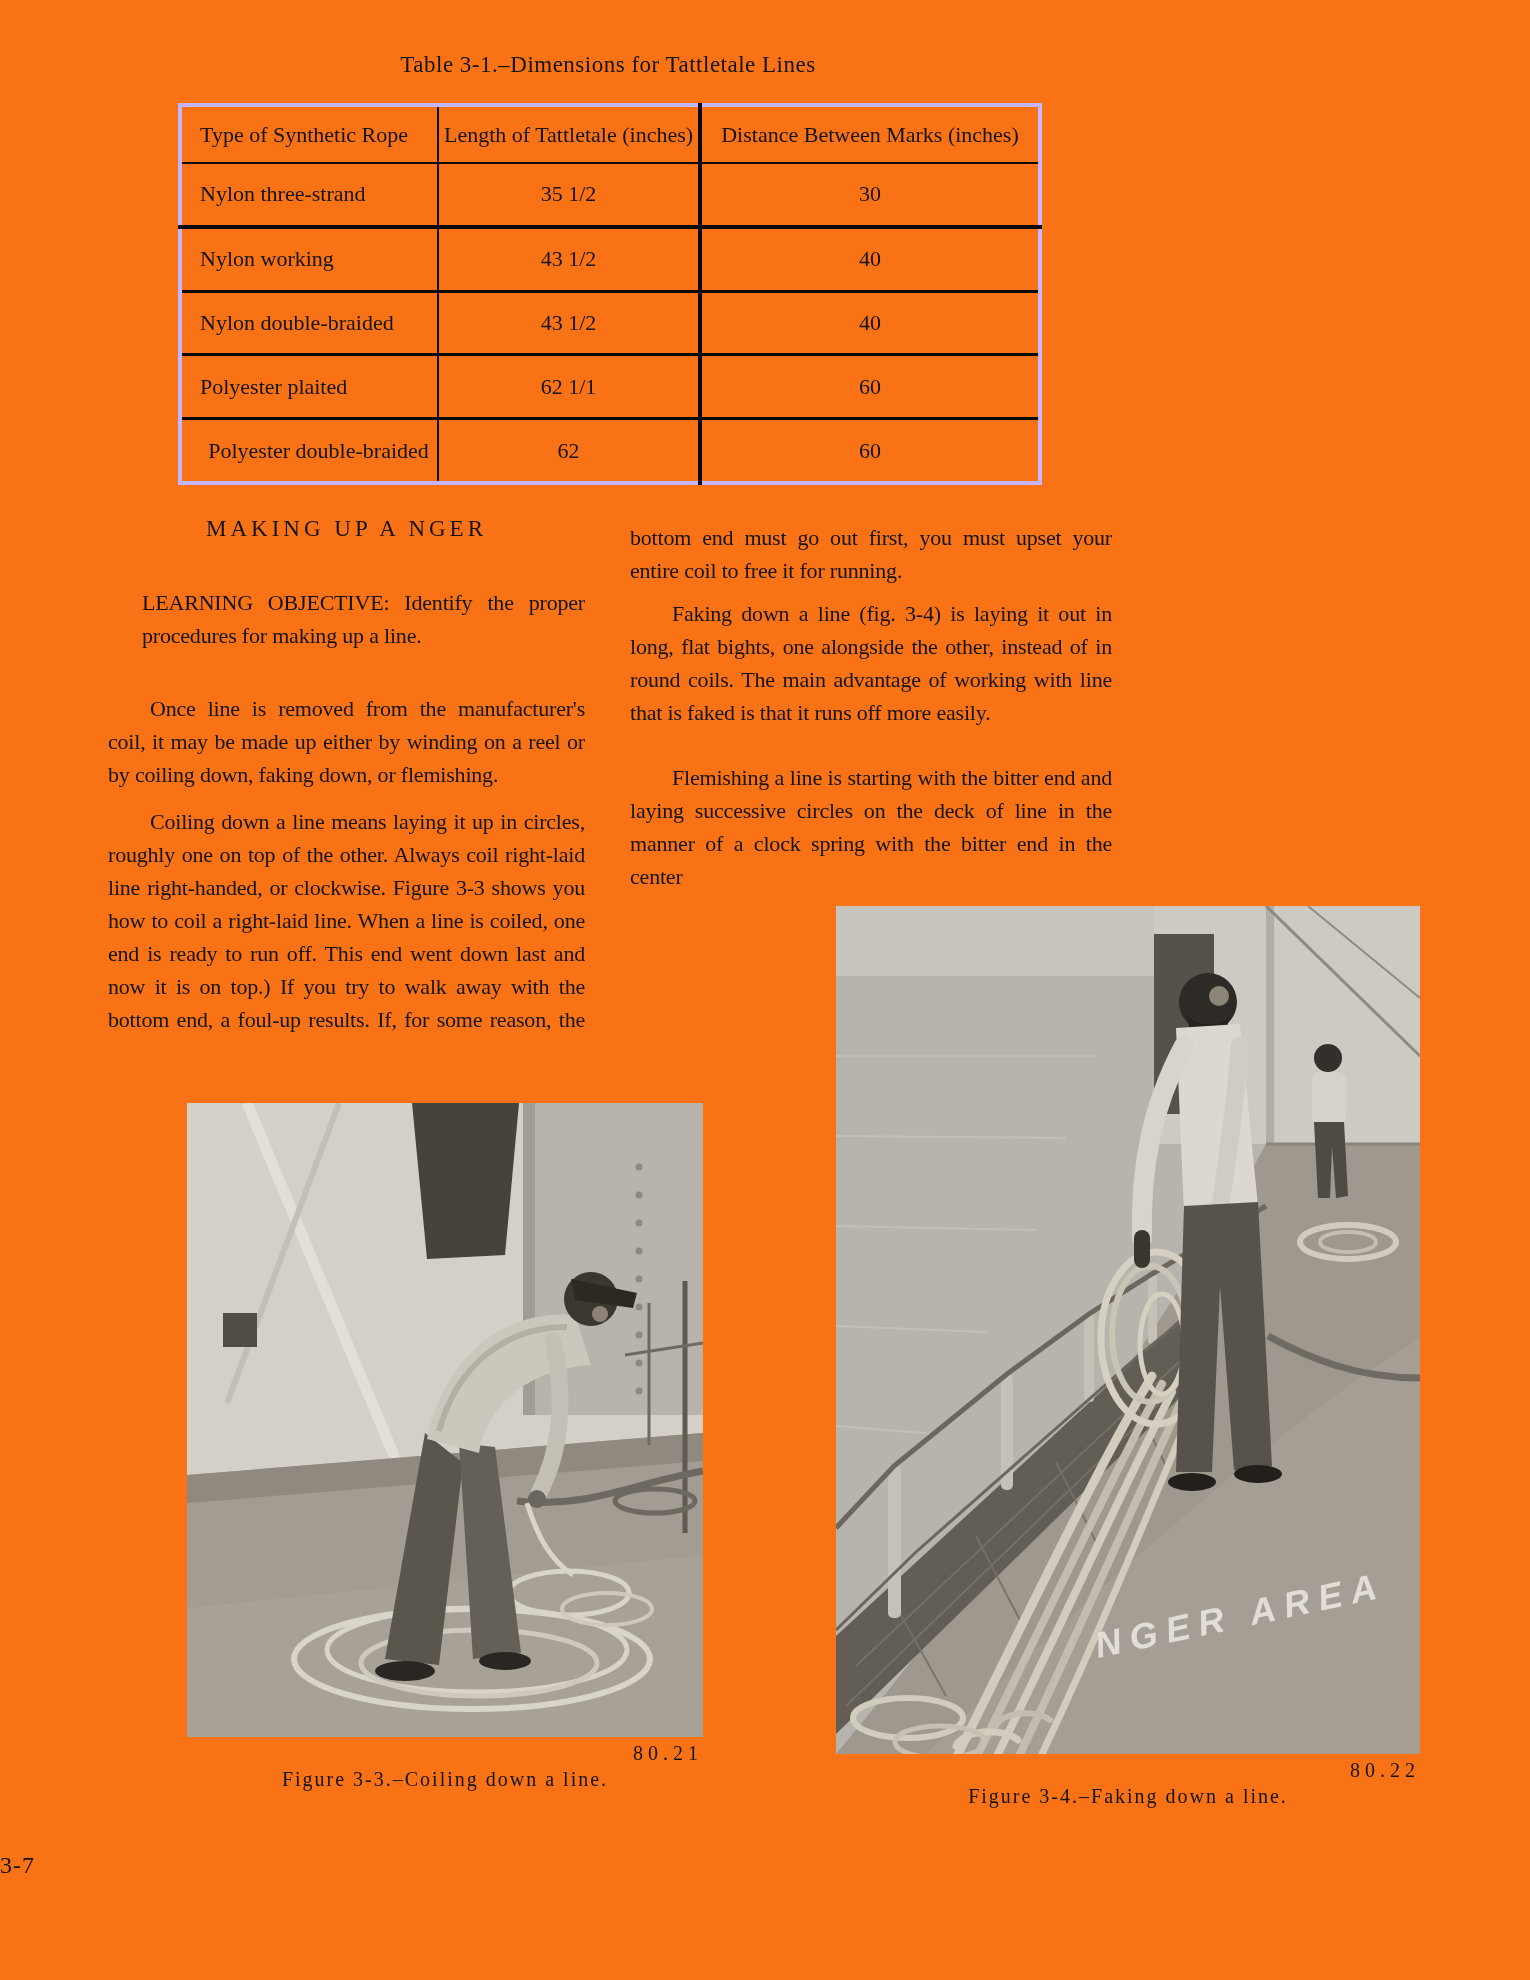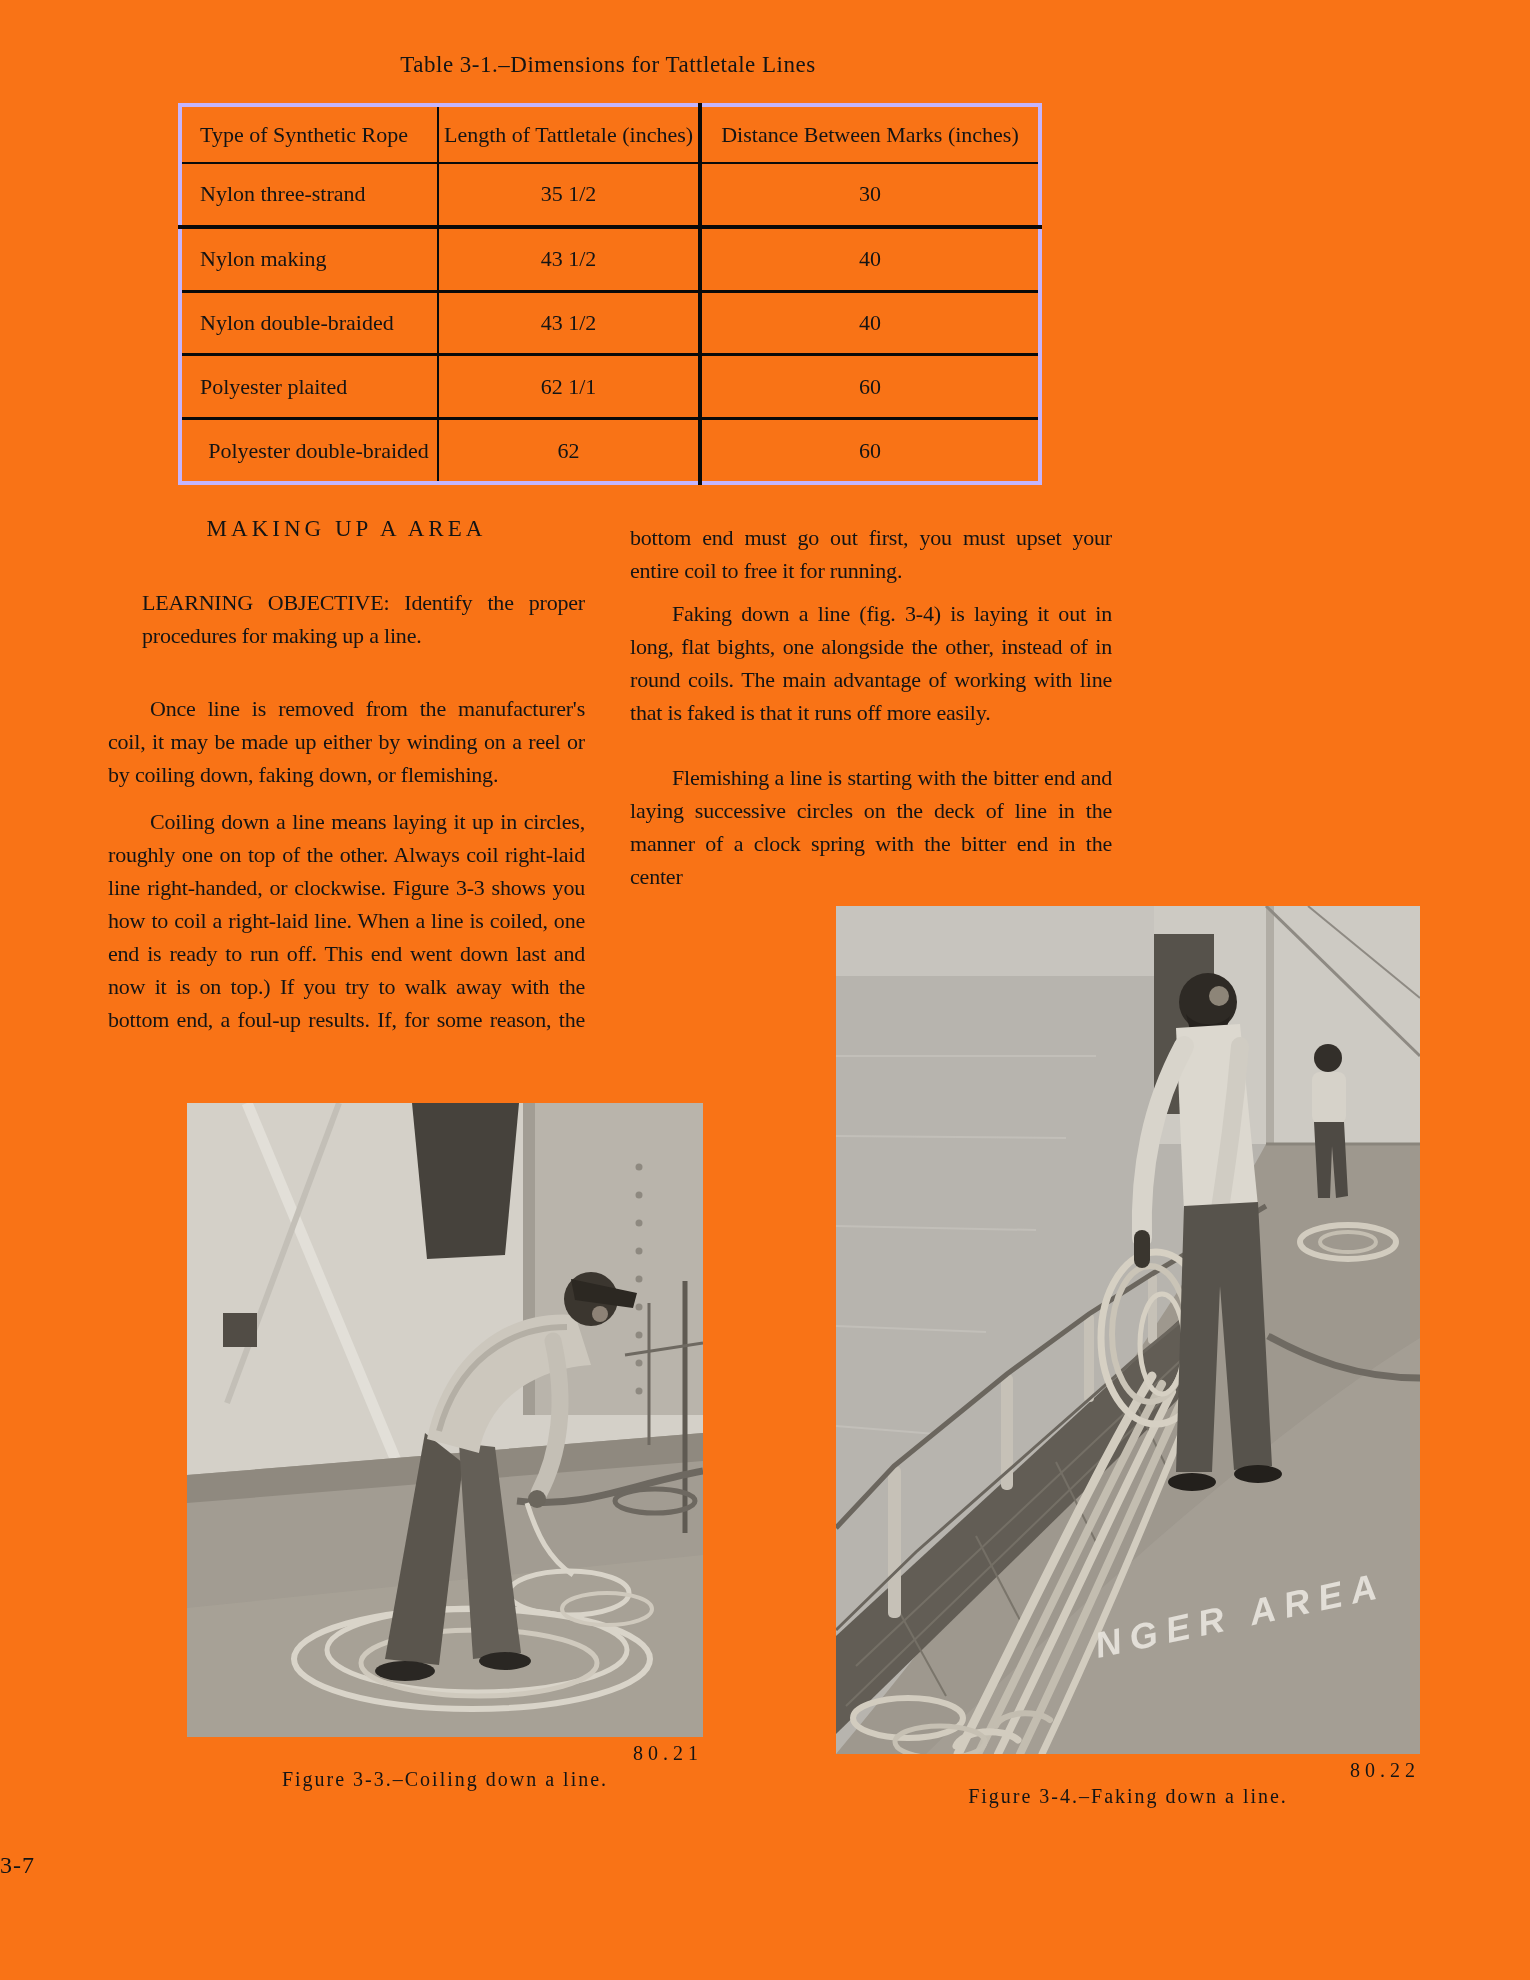--- a/index.html
+++ b/index.html
@@ -76,21 +76,21 @@
         <th>Distance Between Marks (inches)</th>
       </tr>
     </thead>
     <tbody>
       <tr>
         <td>Nylon three-strand</td>
         <td>35 1/2</td>
         <td>30</td>
       </tr>
       <tr>
-        <td>Nylon making</td>
+        <td>Nylon working</td>
         <td>43 1/2</td>
         <td>40</td>
       </tr>
       <tr>
         <td>Nylon double-braided</td>
         <td>43 1/2</td>
         <td>40</td>
       </tr>
       <tr>
         <td>Polyester plaited</td>
@@ -99,21 +99,21 @@
       </tr>
       <tr>
         <td>Polyester double-braided</td>
         <td>62</td>
         <td>60</td>
       </tr>
     </tbody>
   </table>
 
   <div class="col col-left">
-    <h2 class="sec-head">MAKING UP A AREA</h2>
+    <h2 class="sec-head">MAKING UP A NGER</h2>
     <p class="objective">LEARNING OBJECTIVE: Identify the proper procedures for making up a line.</p>
     <p class="indent">Once line is removed from the manufacturer's coil, it may be made up either by winding on a reel or by coiling down, faking down, or flemishing.</p>
     <p class="indent gap-lg cont">Coiling down a line means laying it up in circles, roughly one on top of the other. Always coil right-laid line right-handed, or clockwise. Figure 3-3 shows you how to coil a right-laid line. When a line is coiled, one end is ready to run off. This end went down last and now it is on top.) If you try to walk away with the bottom end, a foul-up results. If, for some reason, the</p>
   </div>
 
   <div class="col col-right">
     <p>bottom end must go out first, you must upset your entire coil to free it for running.</p>
     <p class="indent gap-sm">Faking down a line (fig. 3-4) is laying it out in long, flat bights, one alongside the other, instead of in round coils. The main advantage of working with line that is faked is that it runs off more easily.</p>
     <p class="indent gap-md cont">Flemishing a line is starting with the bitter end and laying successive circles on the deck of line in the manner of a clock spring with the bitter end in the center</p>
   </div>

